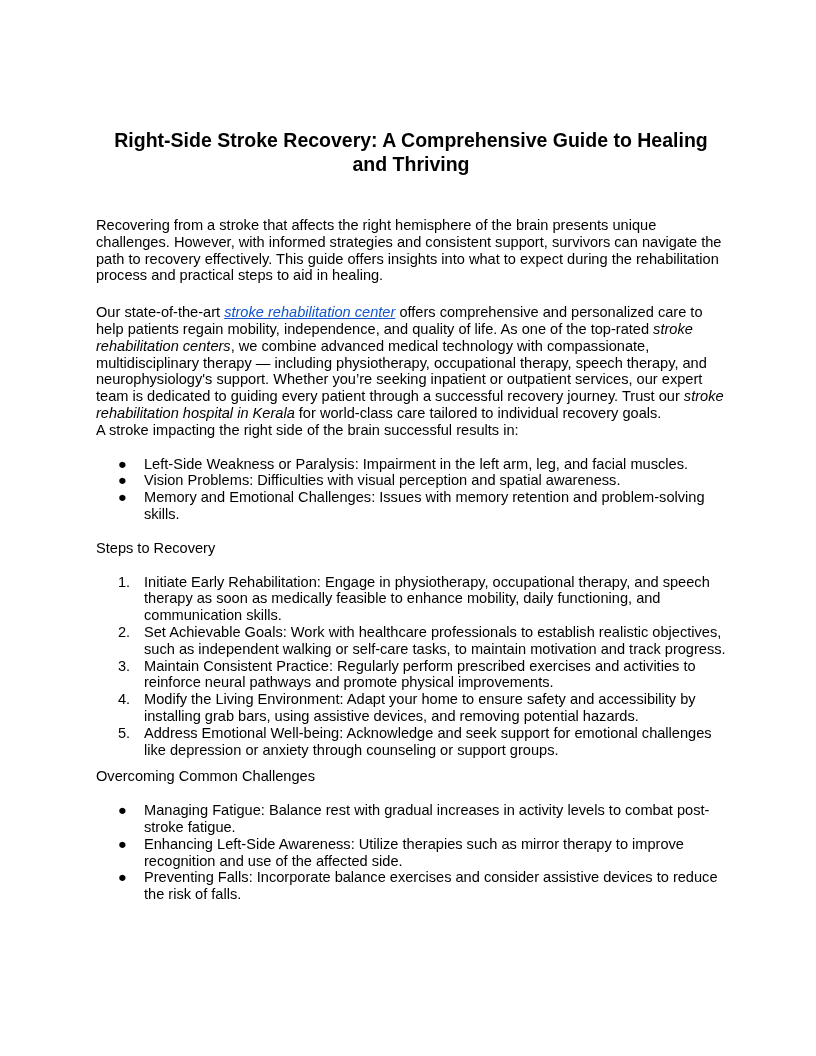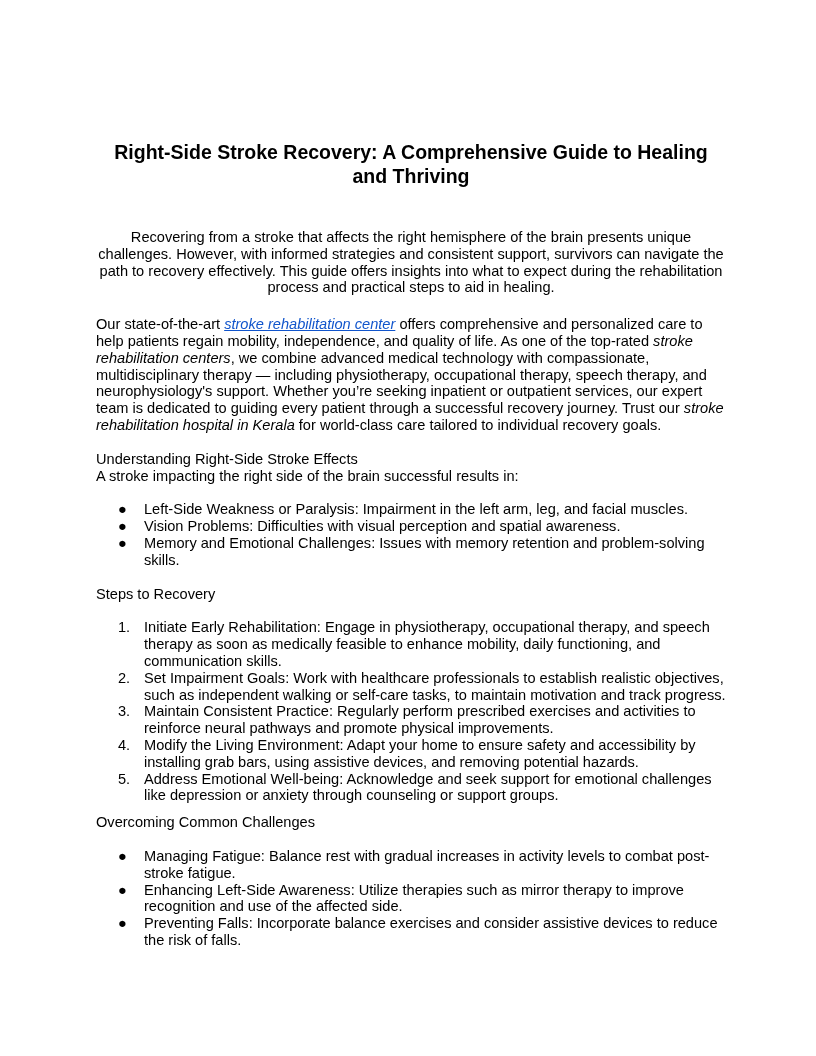--- a/index.html
+++ b/index.html
@@ -1,22 +1,22 @@
 <!DOCTYPE html>
 <html><head>
 <meta charset="utf-8">
 <style>
   html, body { margin: 0; padding: 0; background: #ffffff; }
   body { width: 816px; height: 1056px; position: relative; overflow: hidden;
          font-family: "Liberation Sans", sans-serif; color: #000; }
-  .page { position: absolute; left: 96px; top: 12px; width: 630px; }
+  .page { position: absolute; left: 96px; top: 0; width: 630px; }
   h1 { font-size: 19.5px; font-weight: bold; text-align: center; line-height: 24px;
        margin: 128px 0 0 0; padding: 0 0; }
   p { font-size: 14.6px; line-height: 16.8px; margin: 0; }
-  .intro { margin-top: 41px; text-align: center; }
+  .intro { margin-top: 41px; }
   .para2 { margin-top: 20px; }
   .sec1 { margin-top: 17px; }
   ul, ol { margin: 0; padding: 0; list-style: none; }
   li { position: relative; padding-left: 48px; font-size: 14.6px; line-height: 16.8px; }
   .bullets { margin-top: 17px; }
   li .marker { position: absolute; left: 22px; top: 0; }
   li .num { position: absolute; left: 22px; top: 0; }
   .sec-head { margin-top: 17px; }
   .steps { margin-top: 17px; }
   .challenges-head { margin-top: 10px; }
@@ -28,34 +28,33 @@
 </head>
 <body>
 
 <div class="page">
   <h1>Right-Side Stroke Recovery: A Comprehensive Guide to Healing and Thriving</h1>
 
   <p class="intro">Recovering from a stroke that affects the right hemisphere of the brain presents unique challenges. However, with informed strategies and consistent support, survivors can navigate the path to recovery effectively. This guide offers insights into what to expect during the rehabilitation process and practical steps to aid in healing.</p>
 
   <p class="para2"><span>Our state-of-the-art </span><a class="link" href="#" style="color: rgb(17, 85, 204);">stroke rehabilitation center</a><span> offers comprehensive and personalized care to help patients regain mobility, independence, and quality of life. As one of the top-rated </span><em>stroke rehabilitation centers</em><span>, we combine advanced medical technology with compassionate, multidisciplinary therapy — including physiotherapy, occupational therapy, speech therapy, and neurophysiology's support. Whether you’re seeking inpatient or outpatient services, our expert team is dedicated to guiding every patient through a successful recovery journey. Trust our </span><em>stroke rehabilitation hospital in Kerala</em><span> for world-class care tailored to individual recovery goals.</span></p>
 
-  <p class="sec1">Understanding Right-Side Stroke Effects</p>
   <p>A stroke impacting the right side of the brain successful results in:</p>
 
   <ul class="bullets">
     <li><span class="marker">●</span><b>Left-Side Weakness or Paralysis</b><span>: Impairment in the left arm, leg, and facial muscles.</span></li>
     <li><span class="marker">●</span><b>Vision Problems</b><span>: Difficulties with visual perception and spatial awareness.</span></li>
     <li><span class="marker">●</span><b>Memory and Emotional Challenges</b><span>: Issues with memory retention and problem-solving skills.</span></li>
   </ul>
 
   <p class="sec-head">Steps to Recovery</p>
 
   <ol class="steps">
     <li><span class="num">1.</span><b>Initiate Early Rehabilitation</b><span>: Engage in physiotherapy, occupational therapy, and speech therapy as soon as medically feasible to enhance mobility, daily functioning, and communication skills.</span></li>
-    <li><span class="num">2.</span><b>Set Impairment Goals</b><span>: Work with healthcare professionals to establish realistic objectives, such as independent walking or self-care tasks, to maintain motivation and track progress.</span></li>
+    <li><span class="num">2.</span><b>Set Achievable Goals</b><span>: Work with healthcare professionals to establish realistic objectives, such as independent walking or self-care tasks, to maintain motivation and track progress.</span></li>
     <li><span class="num">3.</span><b>Maintain Consistent Practice</b><span>: Regularly perform prescribed exercises and activities to reinforce neural pathways and promote physical improvements.</span></li>
     <li><span class="num">4.</span><b>Modify the Living Environment</b><span>: Adapt your home to ensure safety and accessibility by installing grab bars, using assistive devices, and removing potential hazards.</span></li>
     <li><span class="num">5.</span><b>Address Emotional Well-being</b><span>: Acknowledge and seek support for emotional challenges like depression or anxiety through counseling or support groups.</span></li>
   </ol>
 
   <p class="challenges-head">Overcoming Common Challenges</p>
 
   <ul class="challenges">
     <li><span class="marker">●</span><b>Managing Fatigue</b><span>: Balance rest with gradual increases in activity levels to combat post-stroke fatigue.</span></li>
     <li><span class="marker">●</span><b>Enhancing Left-Side Awareness</b><span>: Utilize therapies such as mirror therapy to improve recognition and use of the affected side.</span></li>

